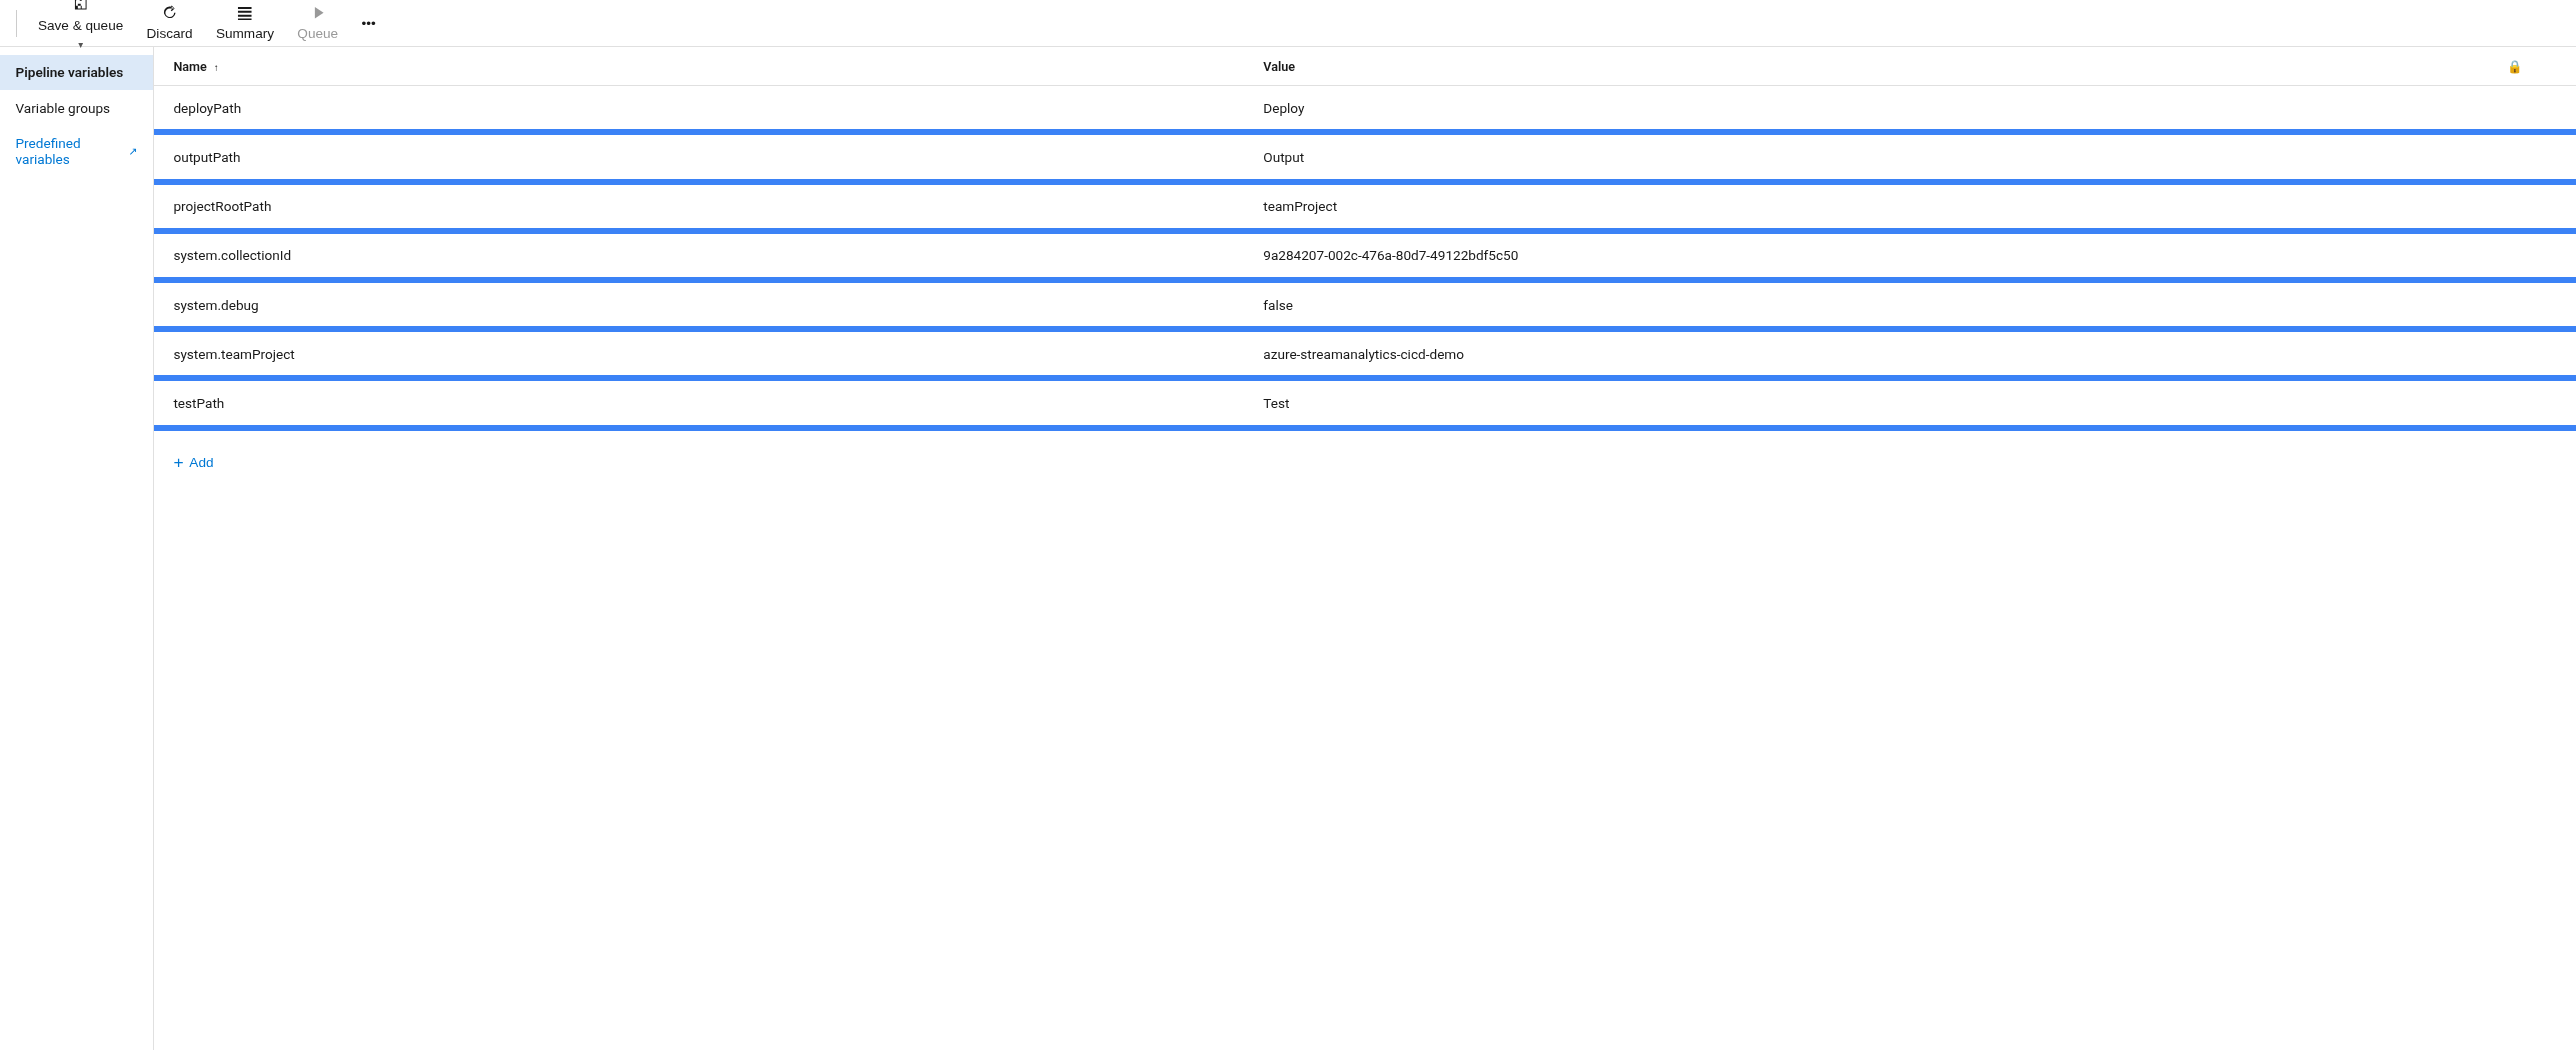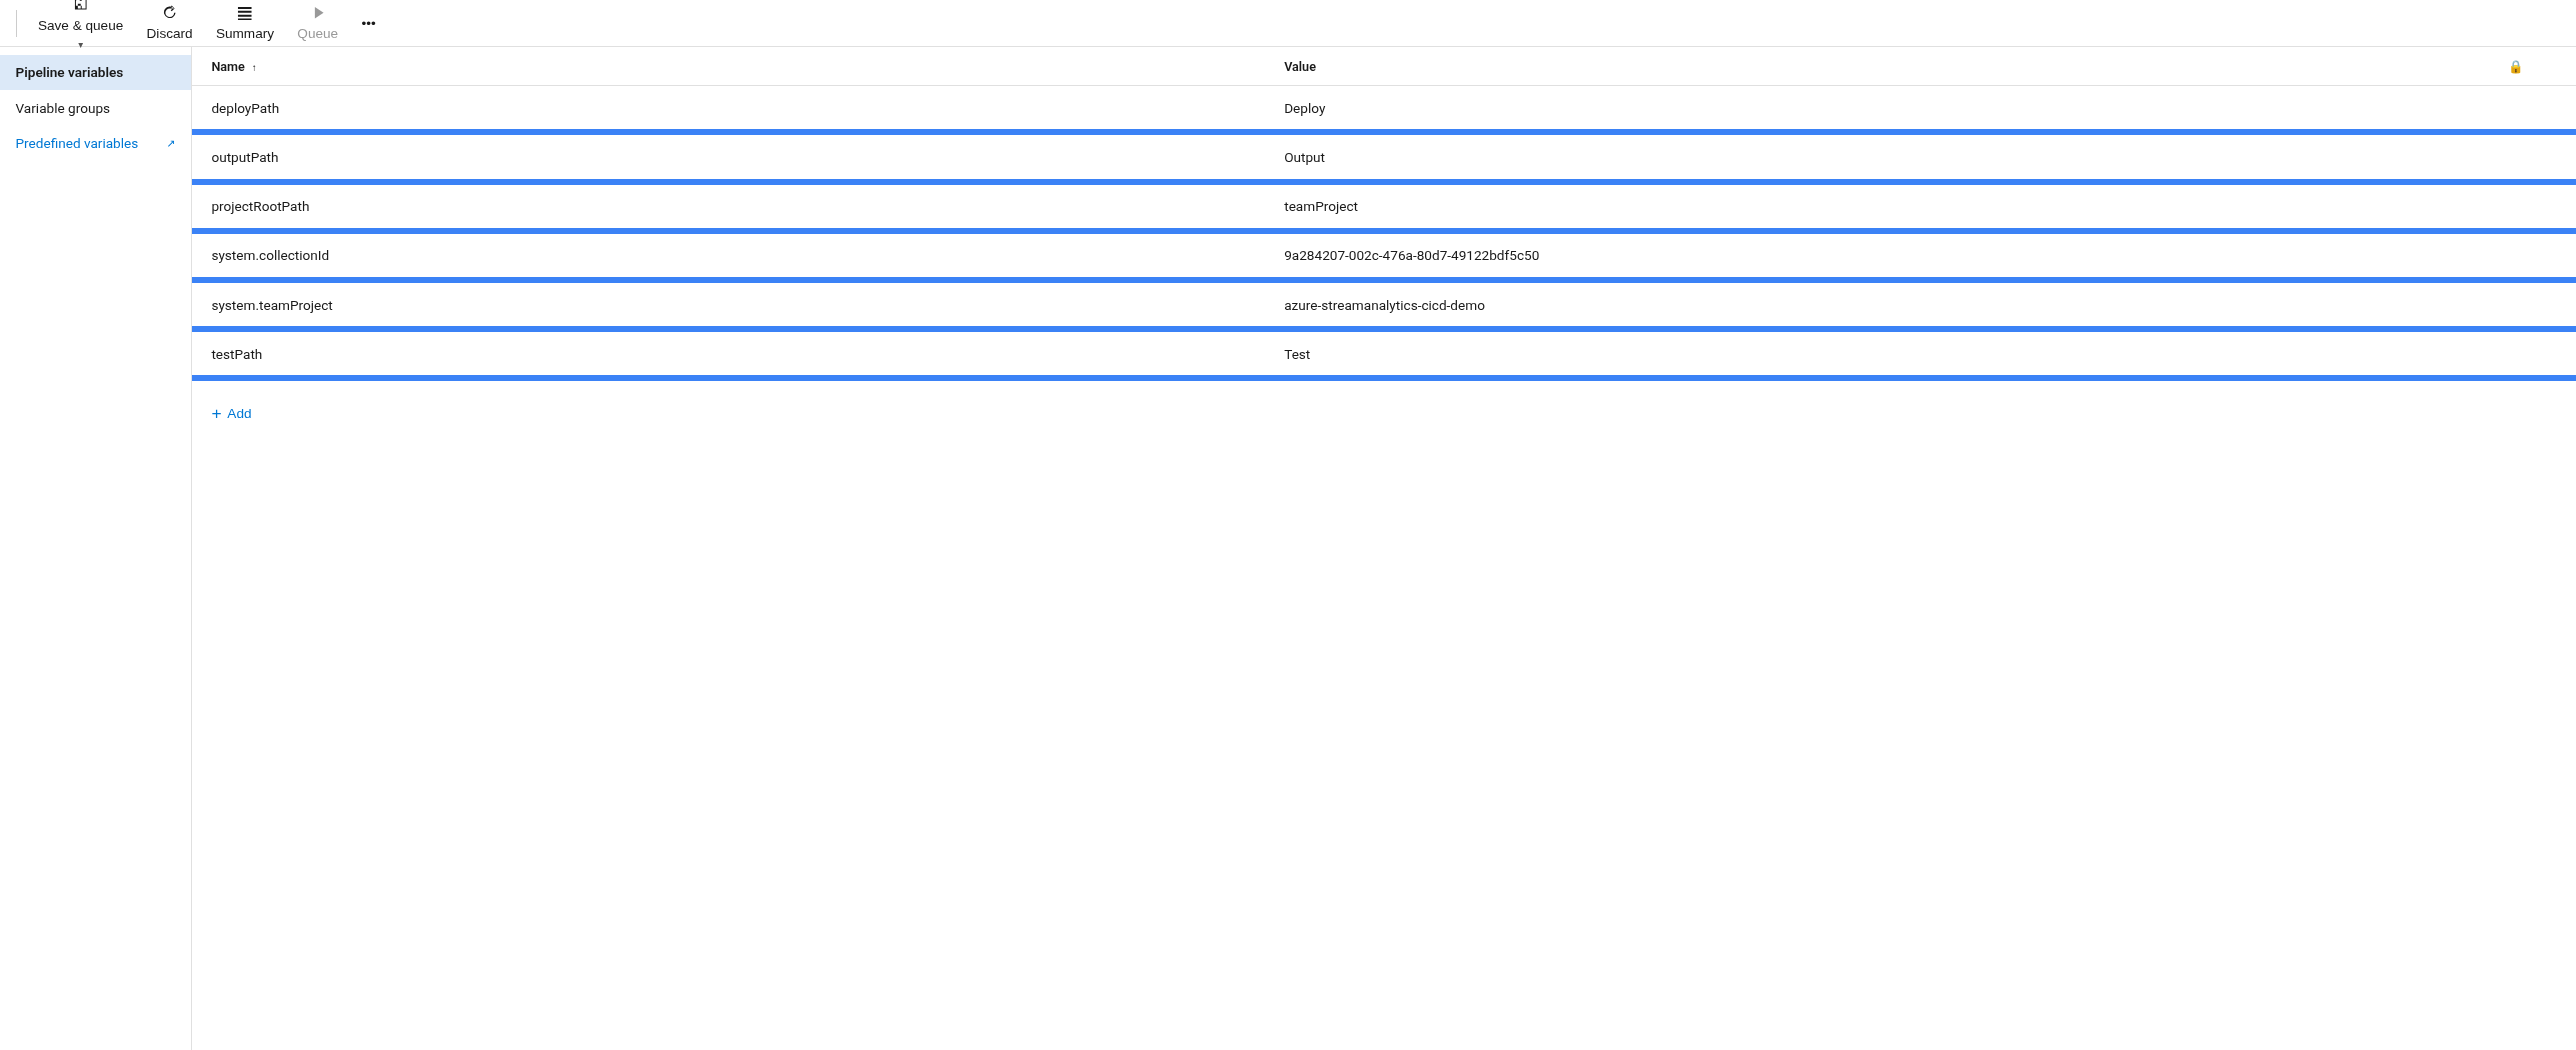--- a/index.html
+++ b/index.html
@@ -69,21 +69,21 @@
 
     
     .main-content {
       display: flex;
       flex: 1;
       overflow: hidden;
     }
 
     
     .sidebar {
-      width: 192px;
+      width: 154px;
       flex-shrink: 0;
       border-right: 1px solid #e0e0e0;
       padding-top: 7.8px;
     }
 
     .sidebar-item {
       padding: 9.7px 15.5px;
       cursor: pointer;
       font-size: 13.6px;
       color: #1a1a1a;
@@ -292,20 +292,25 @@
             <td>projectRootPath</td>
             <td>teamProject</td>
             <td class="lock-icon-cell"></td>
           </tr>
           <tr>
             <td>system.collectionId</td>
             <td>9a284207-002c-476a-80d7-49122bdf5c50</td>
             <td class="lock-icon-cell"></td>
           </tr>
           <tr>
+            <td>system.debug</td>
+            <td>false</td>
+            <td class="lock-icon-cell"></td>
+          </tr>
+          <tr>
             <td>system.teamProject</td>
             <td>azure-streamanalytics-cicd-demo</td>
             <td class="lock-icon-cell"></td>
           </tr>
           <tr>
             <td>testPath</td>
             <td>Test</td>
             <td class="lock-icon-cell"></td>
           </tr>
         </tbody>

